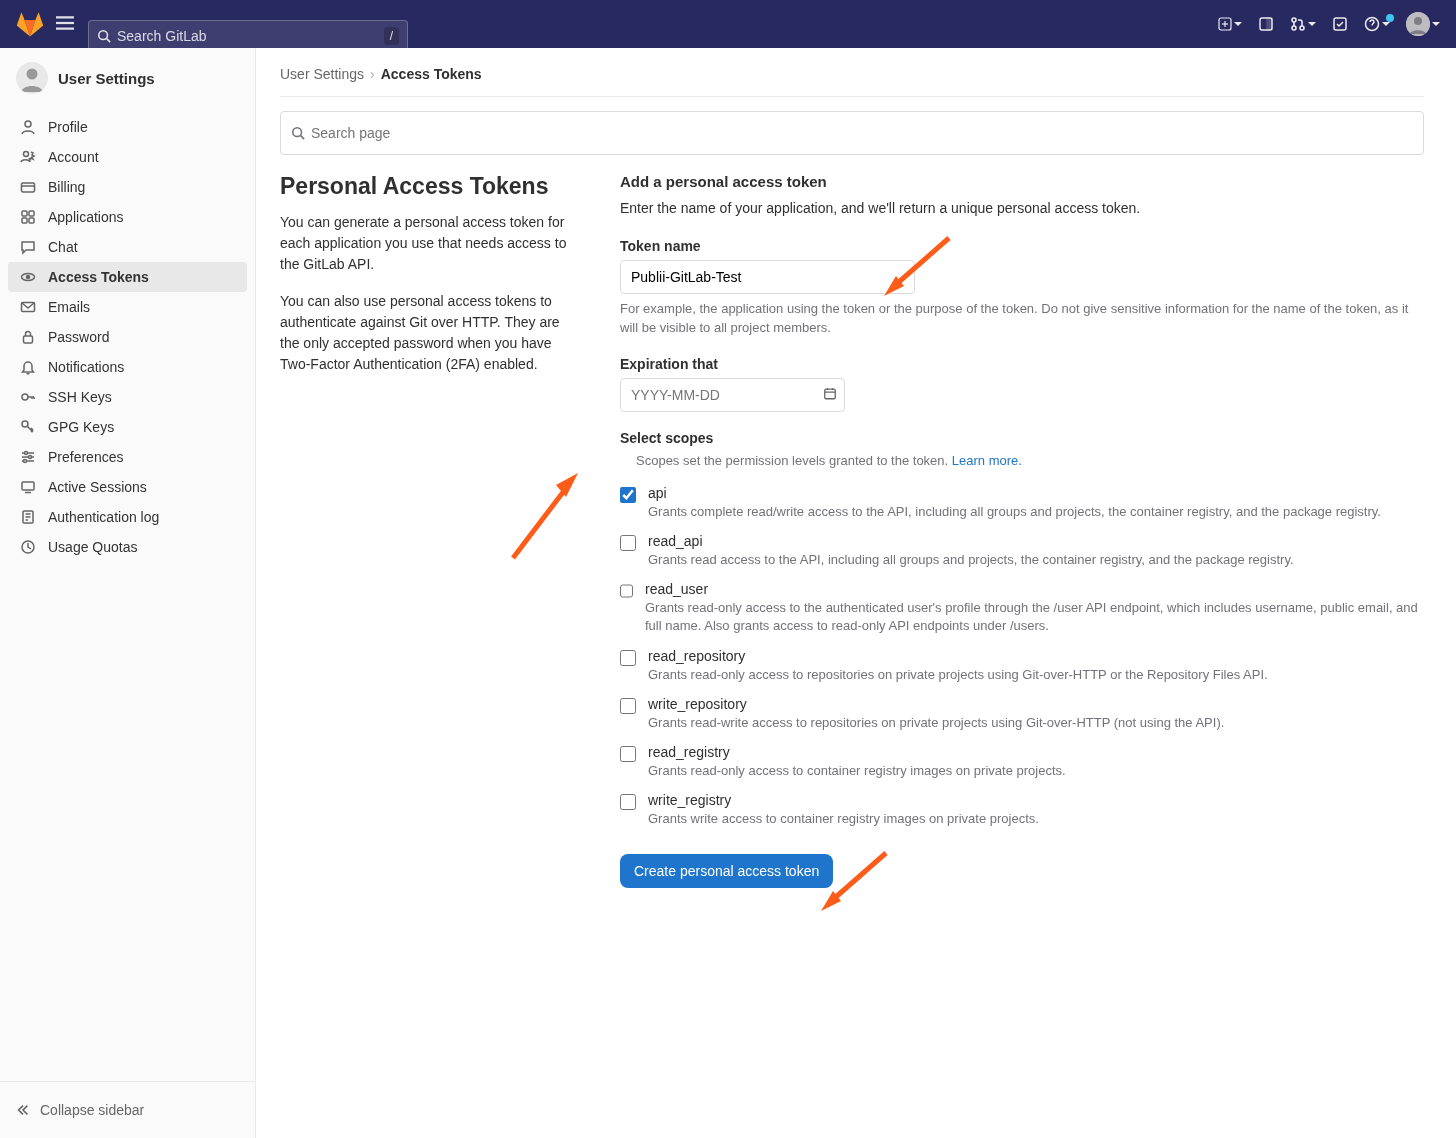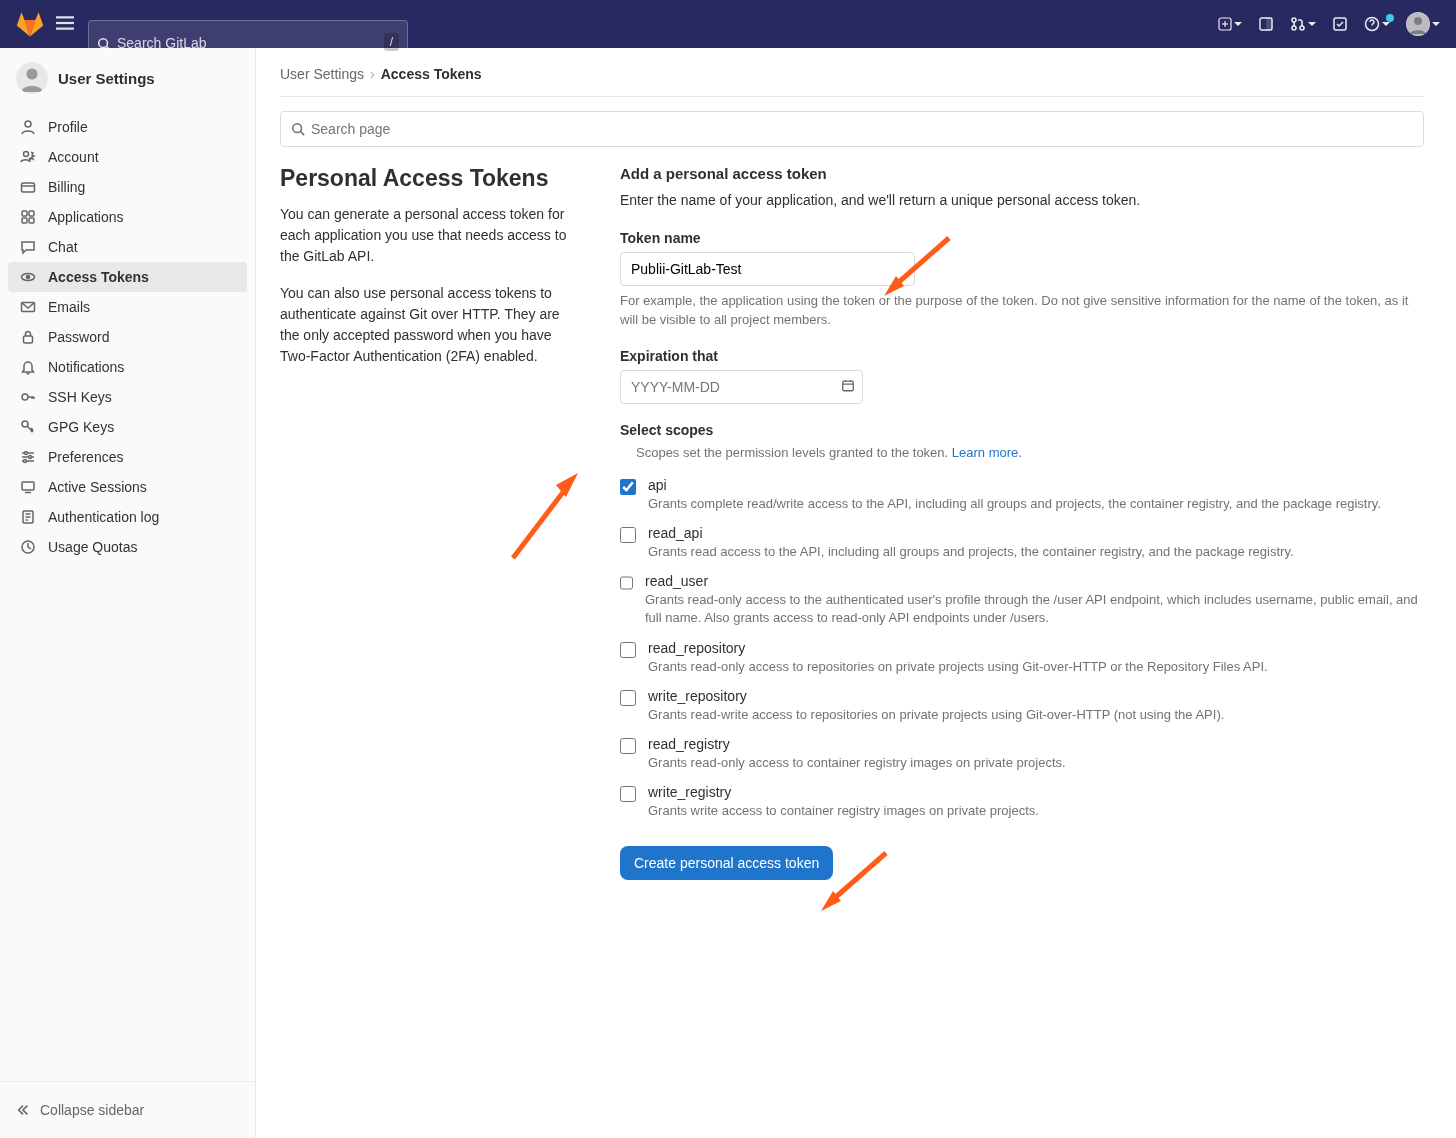--- a/index.html
+++ b/index.html
@@ -1,21 +1,21 @@
 <!DOCTYPE html>
 <html><head>
 <meta charset="utf-8">
 <style>
 * { box-sizing: border-box; margin: 0; padding: 0; }
 body { font-family: -apple-system, BlinkMacSystemFont, "Segoe UI", Helvetica, Arial, sans-serif; font-size: 14px; color: #303030; background: #fff; }
 .topbar { background: #292961; height: 48px; display: flex; align-items: center; padding: 0 16px; color: #fff; }
 .topbar-left { display: flex; align-items: center; gap: 12px; flex: 1; }
 .logo { width: 28px; height: 28px; }
 .hamburger { width: 20px; height: 20px; cursor: pointer; opacity: 0.85; }
-.search-box { display: flex; align-items: flex-end; background: rgba(255,255,255,0.1); border: 1px solid rgba(255,255,255,0.25); border-radius: 4px; height: 32px; width: 320px; padding: 0 8px; margin-top: 23px; }
+.search-box { display: flex; align-items: center; background: rgba(255,255,255,0.1); border: 1px solid rgba(255,255,255,0.25); border-radius: 4px; height: 32px; width: 320px; padding: 0 8px; margin-top: 23px; }
 .search-box svg { opacity: 0.85; }
 .search-box input { background: transparent; border: none; color: #fff; outline: none; flex: 1; margin-left: 6px; font-size: 14px; }
 .search-box input::placeholder { color: rgba(255,255,255,0.8); }
 .shortcut-key { background: rgba(0,0,0,0.2); color: rgba(255,255,255,0.85); border-radius: 3px; padding: 0 6px; font-size: 12px; line-height:18px;}
 .topbar-right { display: flex; align-items: center; gap: 16px; }
 .top-icon { opacity: 0.9; cursor: pointer; position: relative; display: flex; align-items: center; }
 .top-icon .badge-dot { position: absolute; top:-2px; right:-4px; width:8px; height:8px; background:#3ed6ff; border-radius:50%; }
 .avatar { width: 24px; height: 24px; border-radius: 50%; background: #ddd; overflow: hidden; }
 .chevron { margin-left: 2px; }
 .layout { display: flex; min-height: calc(100vh - 48px); }
@@ -25,21 +25,21 @@
 .sidebar-nav { padding: 4px 8px; flex:1; }
 .nav-item { display: flex; align-items: center; gap: 12px; padding: 7px 12px; border-radius: 4px; cursor: pointer; color: #333; font-size: 14px; }
 .nav-item.active { background: #e8e8e8; font-weight: 600; }
 .nav-icon { width: 16px; height: 16px; flex-shrink: 0; color: #666; }
 .collapse { border-top: 1px solid #eaeaea; padding: 20px 16px; display:flex; align-items:center; gap:10px; color:#666; cursor:pointer; font-size:14px;}
 .main { flex: 1; padding: 14px 32px 40px 24px; overflow:auto; }
 .breadcrumb { font-size: 14px; color: #666; display:flex; align-items:center; gap:6px; padding: 4px 0 14px; border-bottom: 1px solid #eaeaea;}
 .breadcrumb .sep { color: #aaa; }
 .breadcrumb .cur { color: #303030; font-weight:600; }
 .page-search-wrap { margin-top:14px; }
-.page-search { width:100%; border:1px solid #dbdbdb; border-radius:4px; height:36px; padding: 0 10px; display:flex; align-items:center; }
+.page-search { width:100%; border:1px solid #dbdbdb; border-radius:4px; height:44px; padding: 0 10px; display:flex; align-items:center; }
 .page-search input { border:none; outline:none; flex:1; font-size:14px; margin-left:6px;}
 .content-cols { display:flex; gap: 40px; margin-top: 18px; }
 .col-left { width: 300px; flex-shrink:0; }
 .col-right { flex:1; }
 h1.page-title { font-size: 23px; font-weight:600; margin-bottom: 12px; color:#303030;}
 .col-left p { font-size:14px; color:#303030; line-height:1.5; margin-bottom:16px; }
 .col-right h3 { font-size:15px; font-weight:600; margin-bottom: 8px; }
 .col-right .sub { font-size:14px; color:#303030; margin-bottom:20px; line-height:1.45;}
 .form-group { margin-bottom: 18px; }
 .form-label { font-weight:600; font-size:14px; display:block; margin-bottom:6px;}
@@ -308,21 +308,21 @@
 
         <div class="form-group">
           <label class="form-label">Token name</label>
           <input class="text-input" type="text" value="Publii-GitLab-Test" style="">
           <div class="help">For example, the application using the token or the purpose of the token. Do not give sensitive information for the name of the token, as it will be visible to all project members.</div>
         </div>
 
         <div class="form-group">
           <label class="form-label">Expiration that</label>
           <div class="date-input-wrap">
-            <input class="text-input" type="text" style="width: 243px;" placeholder="YYYY-MM-DD">
+            <input class="text-input" type="text" style="width: 225px;" placeholder="YYYY-MM-DD">
             <span class="cal-icon"><svg width="14" height="14" viewBox="0 0 16 16" fill="none" stroke="currentColor" stroke-width="1.5">
                   <rect x="2" y="3" width="12" height="11" rx="1.5"></rect>
                   <line x1="2" y1="6.5" x2="14" y2="6.5"></line>
                   <line x1="5" y1="2" x2="5" y2="4"></line>
                   <line x1="11" y1="2" x2="11" y2="4"></line>
                 </svg></span>
           </div>
         </div>
 
         <div class="form-group">

